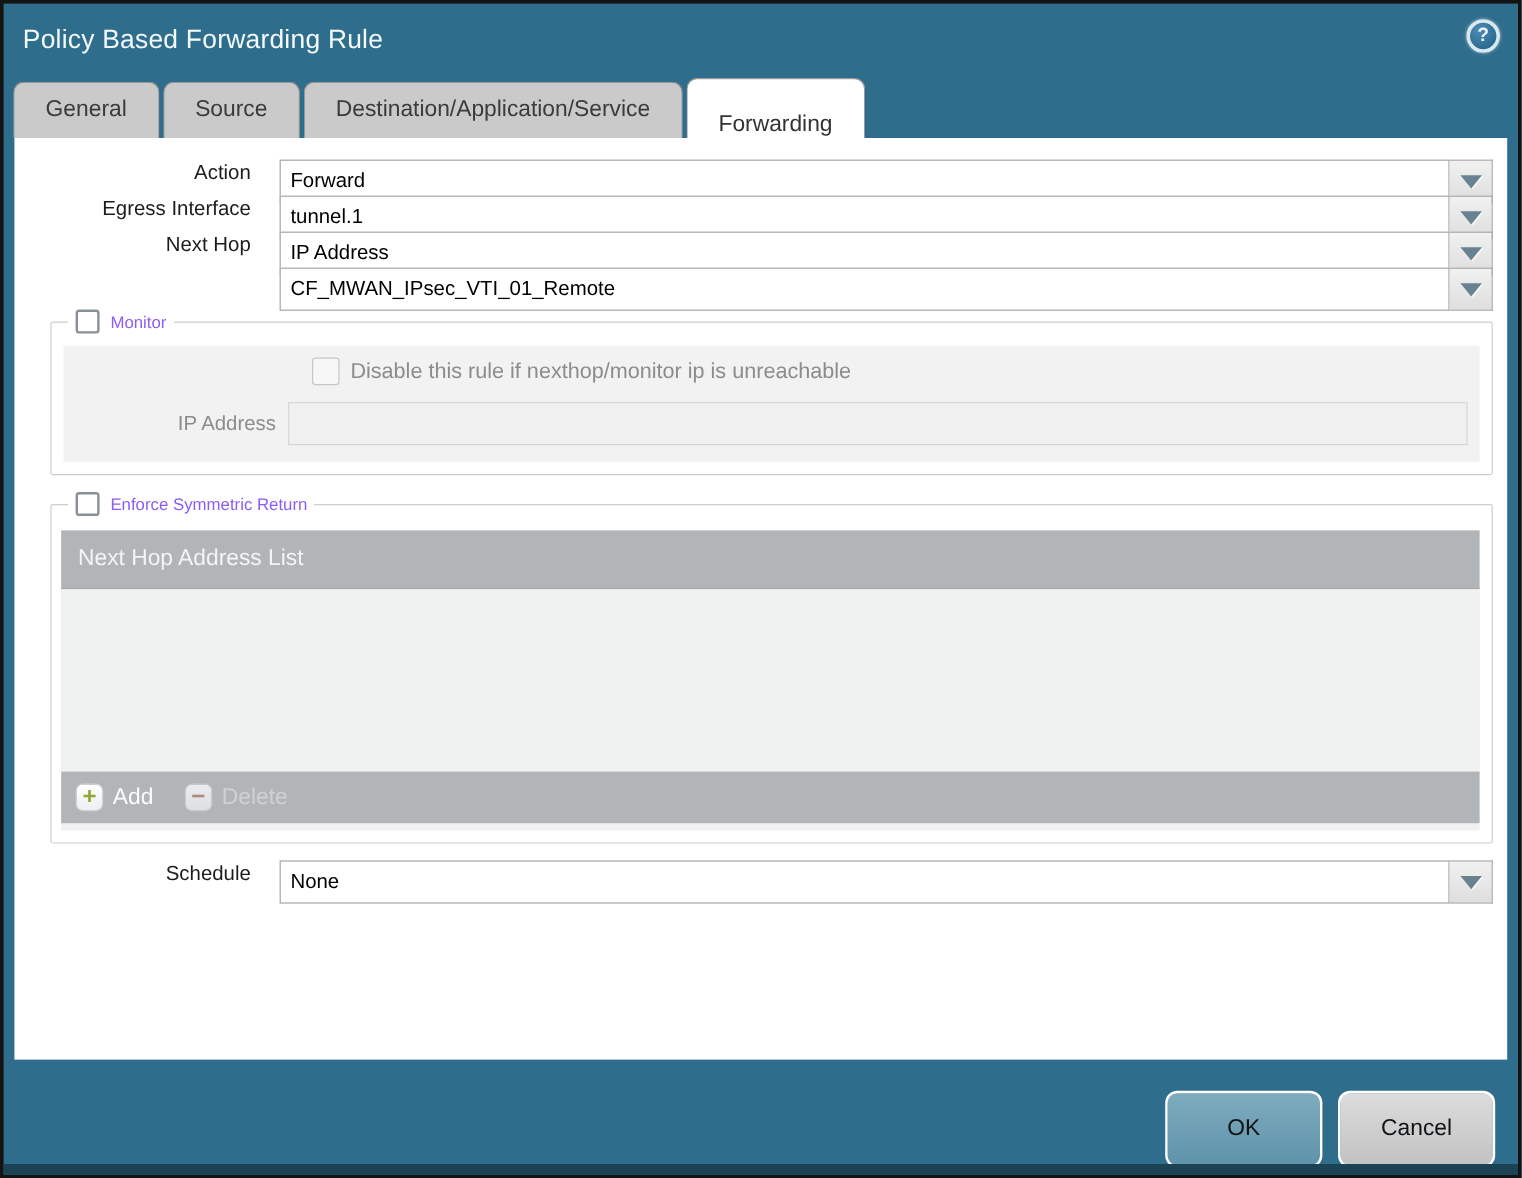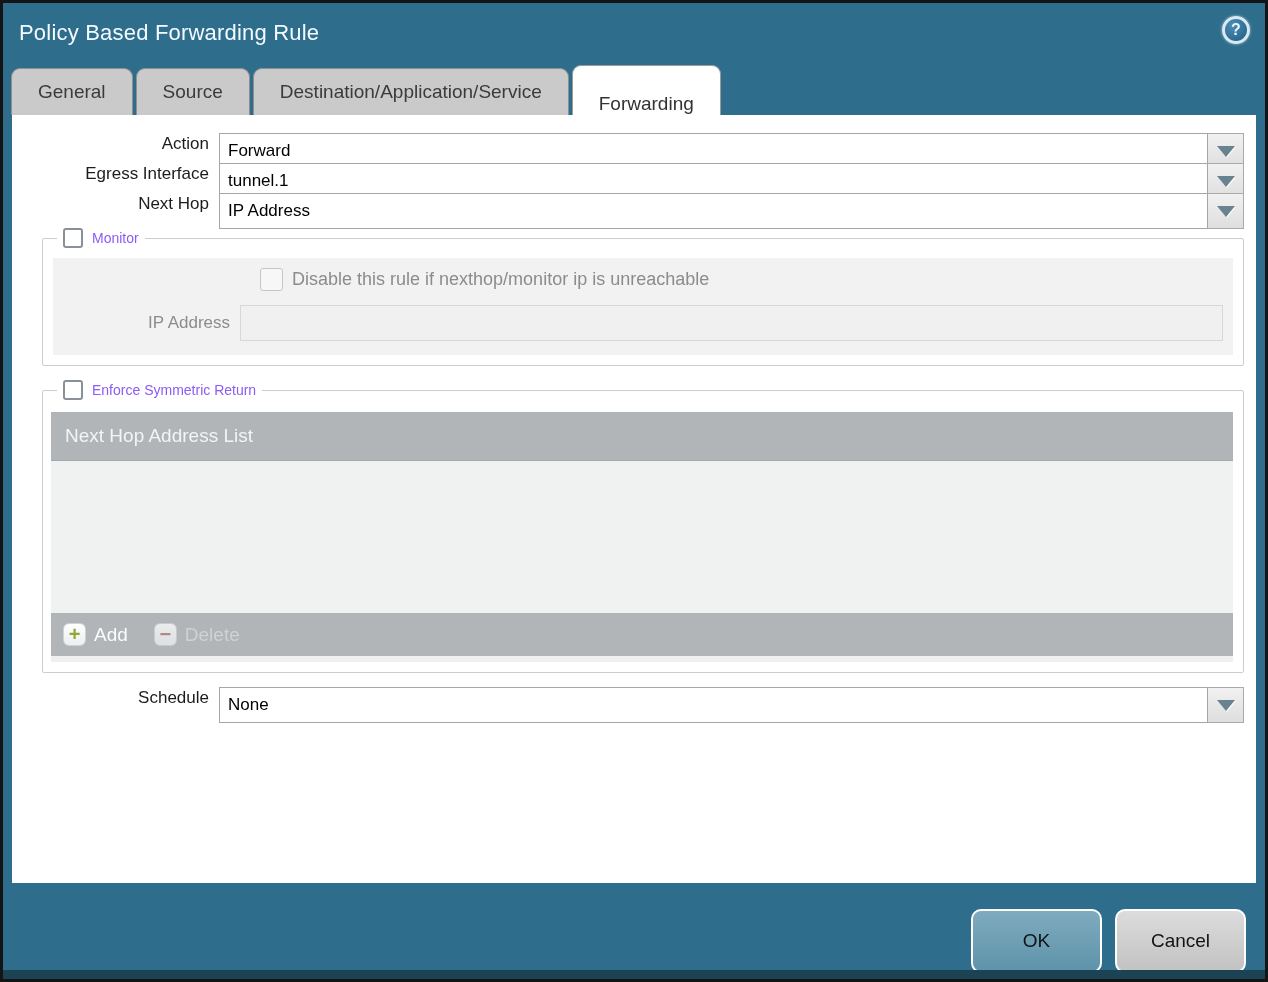--- a/index.html
+++ b/index.html
@@ -72,21 +72,21 @@
   }
   .form-row {
     display: flex; align-items: center;
     margin-bottom: 9px;
   }
   .form-row .lbl {
     width: 197px; flex: 0 0 auto;
     text-align: right; padding-right: 10px;
     font-size: 17px; color: #1c1c1c;
   }
-  .combo { display: flex; flex: 1 1 auto; height: 21px; }
+  .combo { display: flex; flex: 1 1 auto; height: 21px; margin-left: 14px; }
   .combo input[type="text"] {
     flex: 1 1 auto; height: 36px;
     border: 1px solid #a6a6a6;
     font-family: "Liberation Sans", sans-serif;
     font-size: 17px; color: #000;
     padding: 0 8px;
     background: #fff;
     outline: none;
   }
   .combo-btn {
@@ -280,20 +280,29 @@
     <div class="form-row">
       <span class="lbl">Next Hop</span>
       <div class="combo">
         <input type="text" value="IP Address" style="">
         <div class="combo-btn">
           <span class="arrow-down"></span>
         </div>
       </div>
     </div>
 
+    <div class="form-row">
+      <span class="lbl"></span>
+      <div class="combo">
+        <input type="text" value="CF_MWAN_IPsec_VTI_01_Remote" style="">
+        <div class="combo-btn">
+          <span class="arrow-down"></span>
+        </div>
+      </div>
+    </div>
 
     <fieldset>
       <legend>
         <span class="cb"></span>
         <span class="section-title">Monitor</span>
       </legend>
       <div class="panel">
         <div class="cb-row">
           <span class="cb disabled"></span>
           <span class="cb-text">Disable this rule if nexthop/monitor ip is unreachable</span>

